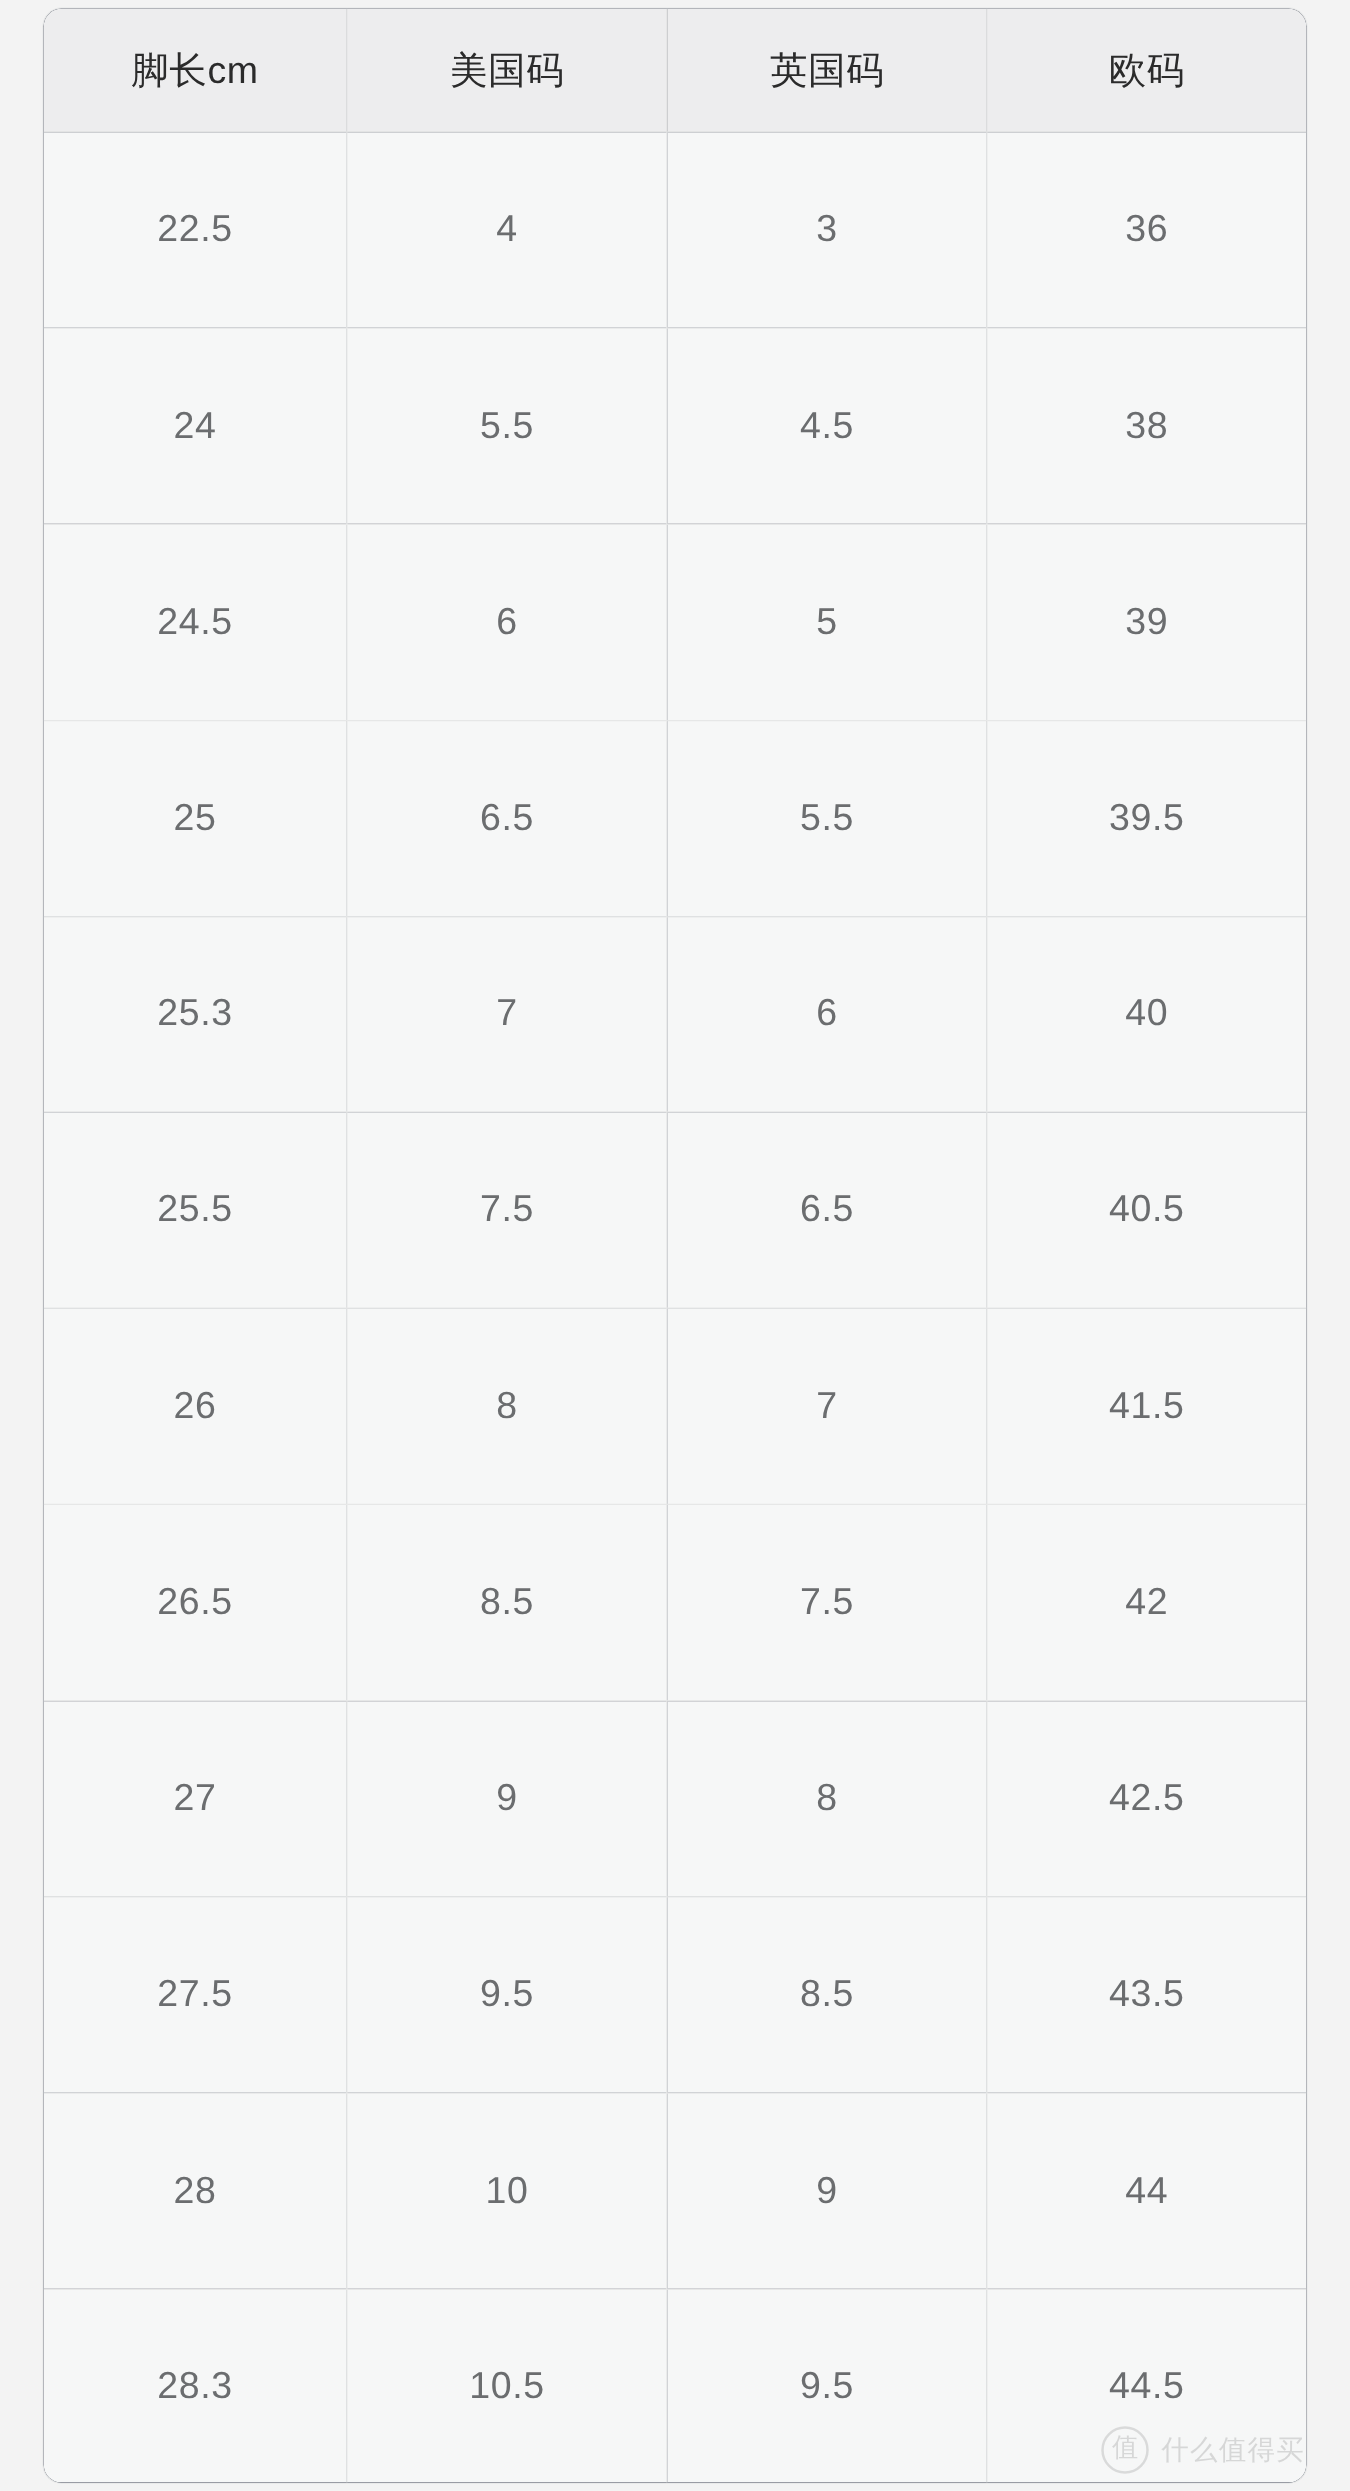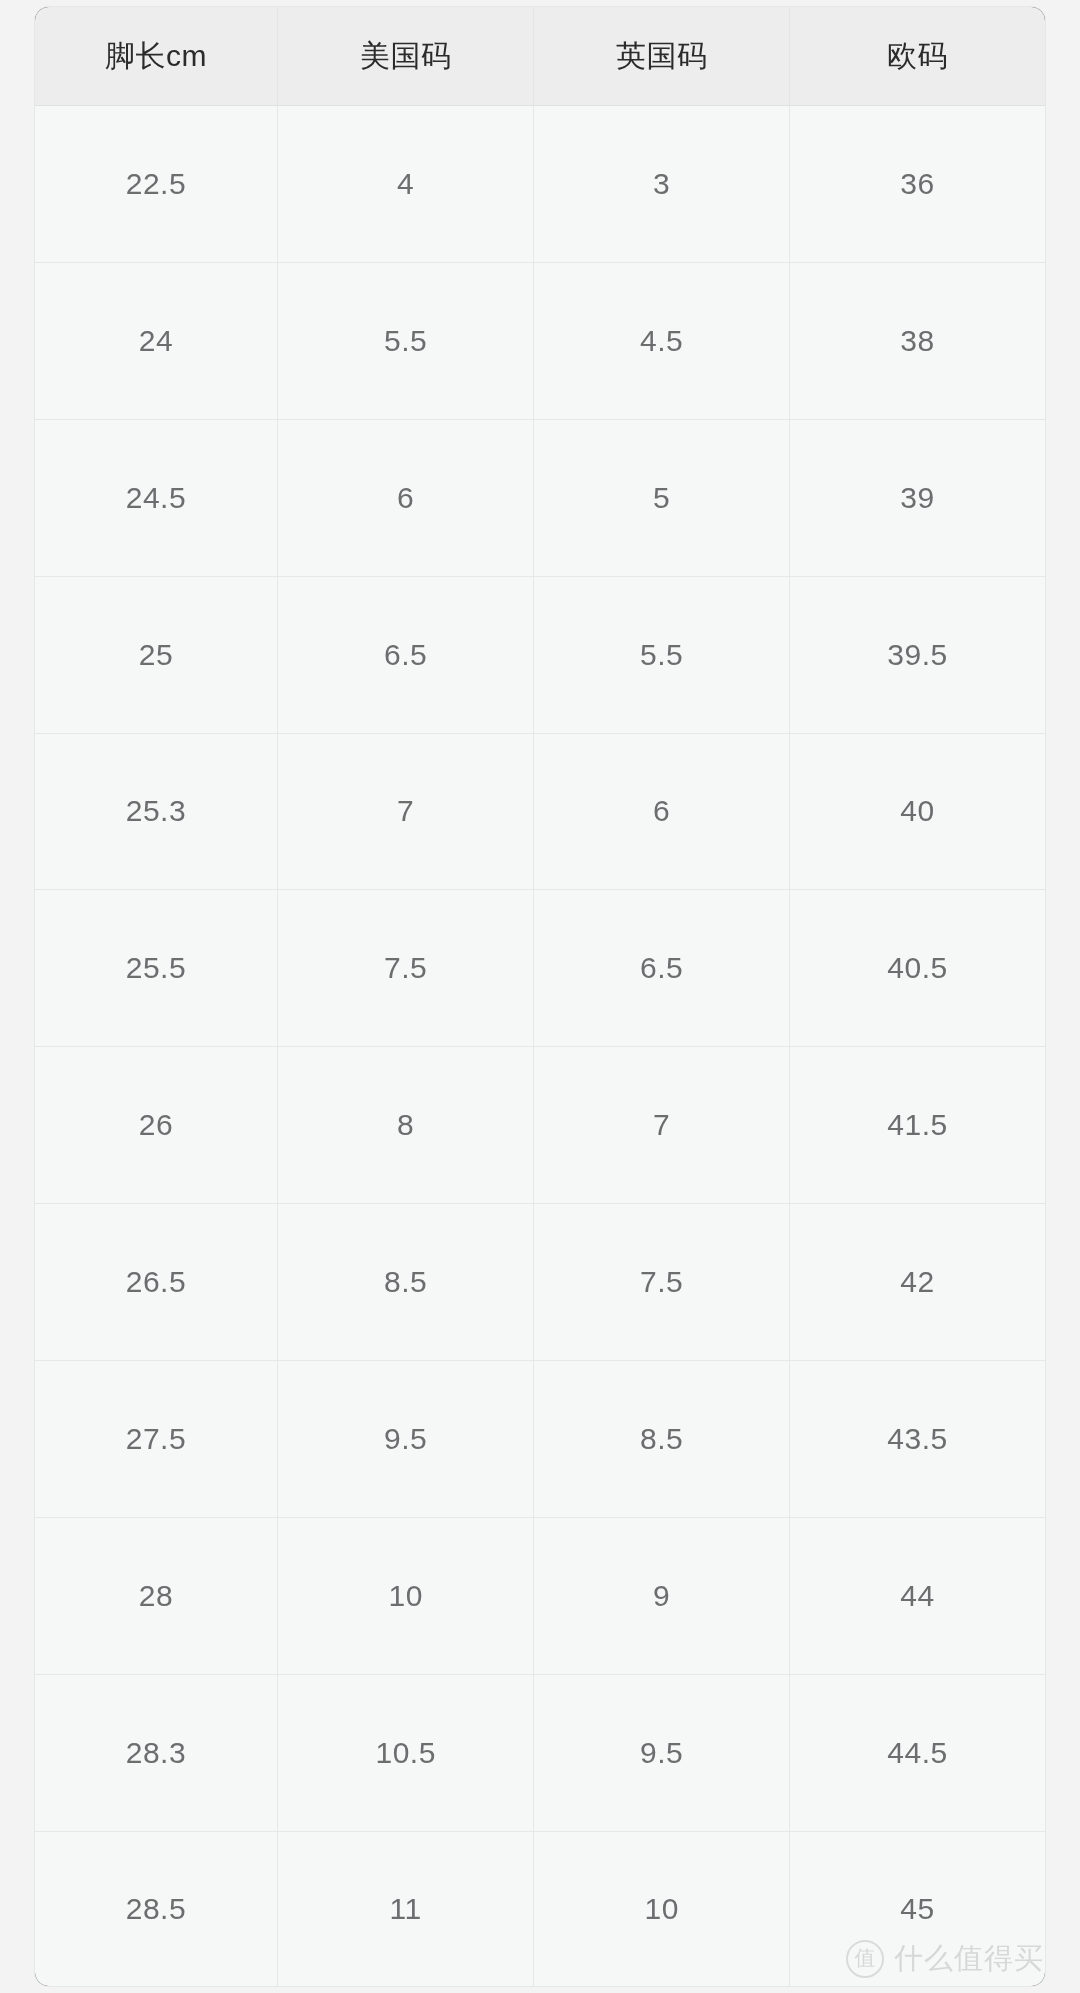--- a/index.html
+++ b/index.html
@@ -91,21 +91,21 @@
     height: 34px;
     border-radius: 50%;
     border: 2px solid #9a9a9a;
     color: #8f8f8f;
     font-size: 21px;
     line-height: 32px;
     text-align: center;
   }
   #watermark .wm-text {
     color: #8f8f8f;
-    font-size: 29px;
+    font-size: 22px;
     letter-spacing: 1px;
   }
 </style>
 </head>
 <body>
 
 <div id="page"></div>
 
 <div id="table-wrap">
   <table class="size-table">
@@ -166,43 +166,43 @@
           <td>7</td>
           <td>41.5</td>
         </tr>
         <tr>
           <td>26.5</td>
           <td>8.5</td>
           <td>7.5</td>
           <td>42</td>
         </tr>
         <tr>
+          <td>27</td>
+          <td>9</td>
+          <td>8</td>
+          <td>42.5</td>
+        </tr>
+        <tr>
           <td>27.5</td>
           <td>9.5</td>
           <td>8.5</td>
           <td>43.5</td>
         </tr>
         <tr>
           <td>28</td>
           <td>10</td>
           <td>9</td>
           <td>44</td>
         </tr>
         <tr>
           <td>28.3</td>
           <td>10.5</td>
           <td>9.5</td>
           <td>44.5</td>
         </tr>
-        <tr>
-          <td>28.5</td>
-          <td>11</td>
-          <td>10</td>
-          <td>45</td>
-        </tr>
       </tbody>
   </table>
 </div>
 
 <div id="watermark">
   <span class="wm-badge">值</span>
   <span class="wm-text">什么值得买</span>
 </div>
 
 </body></html>

